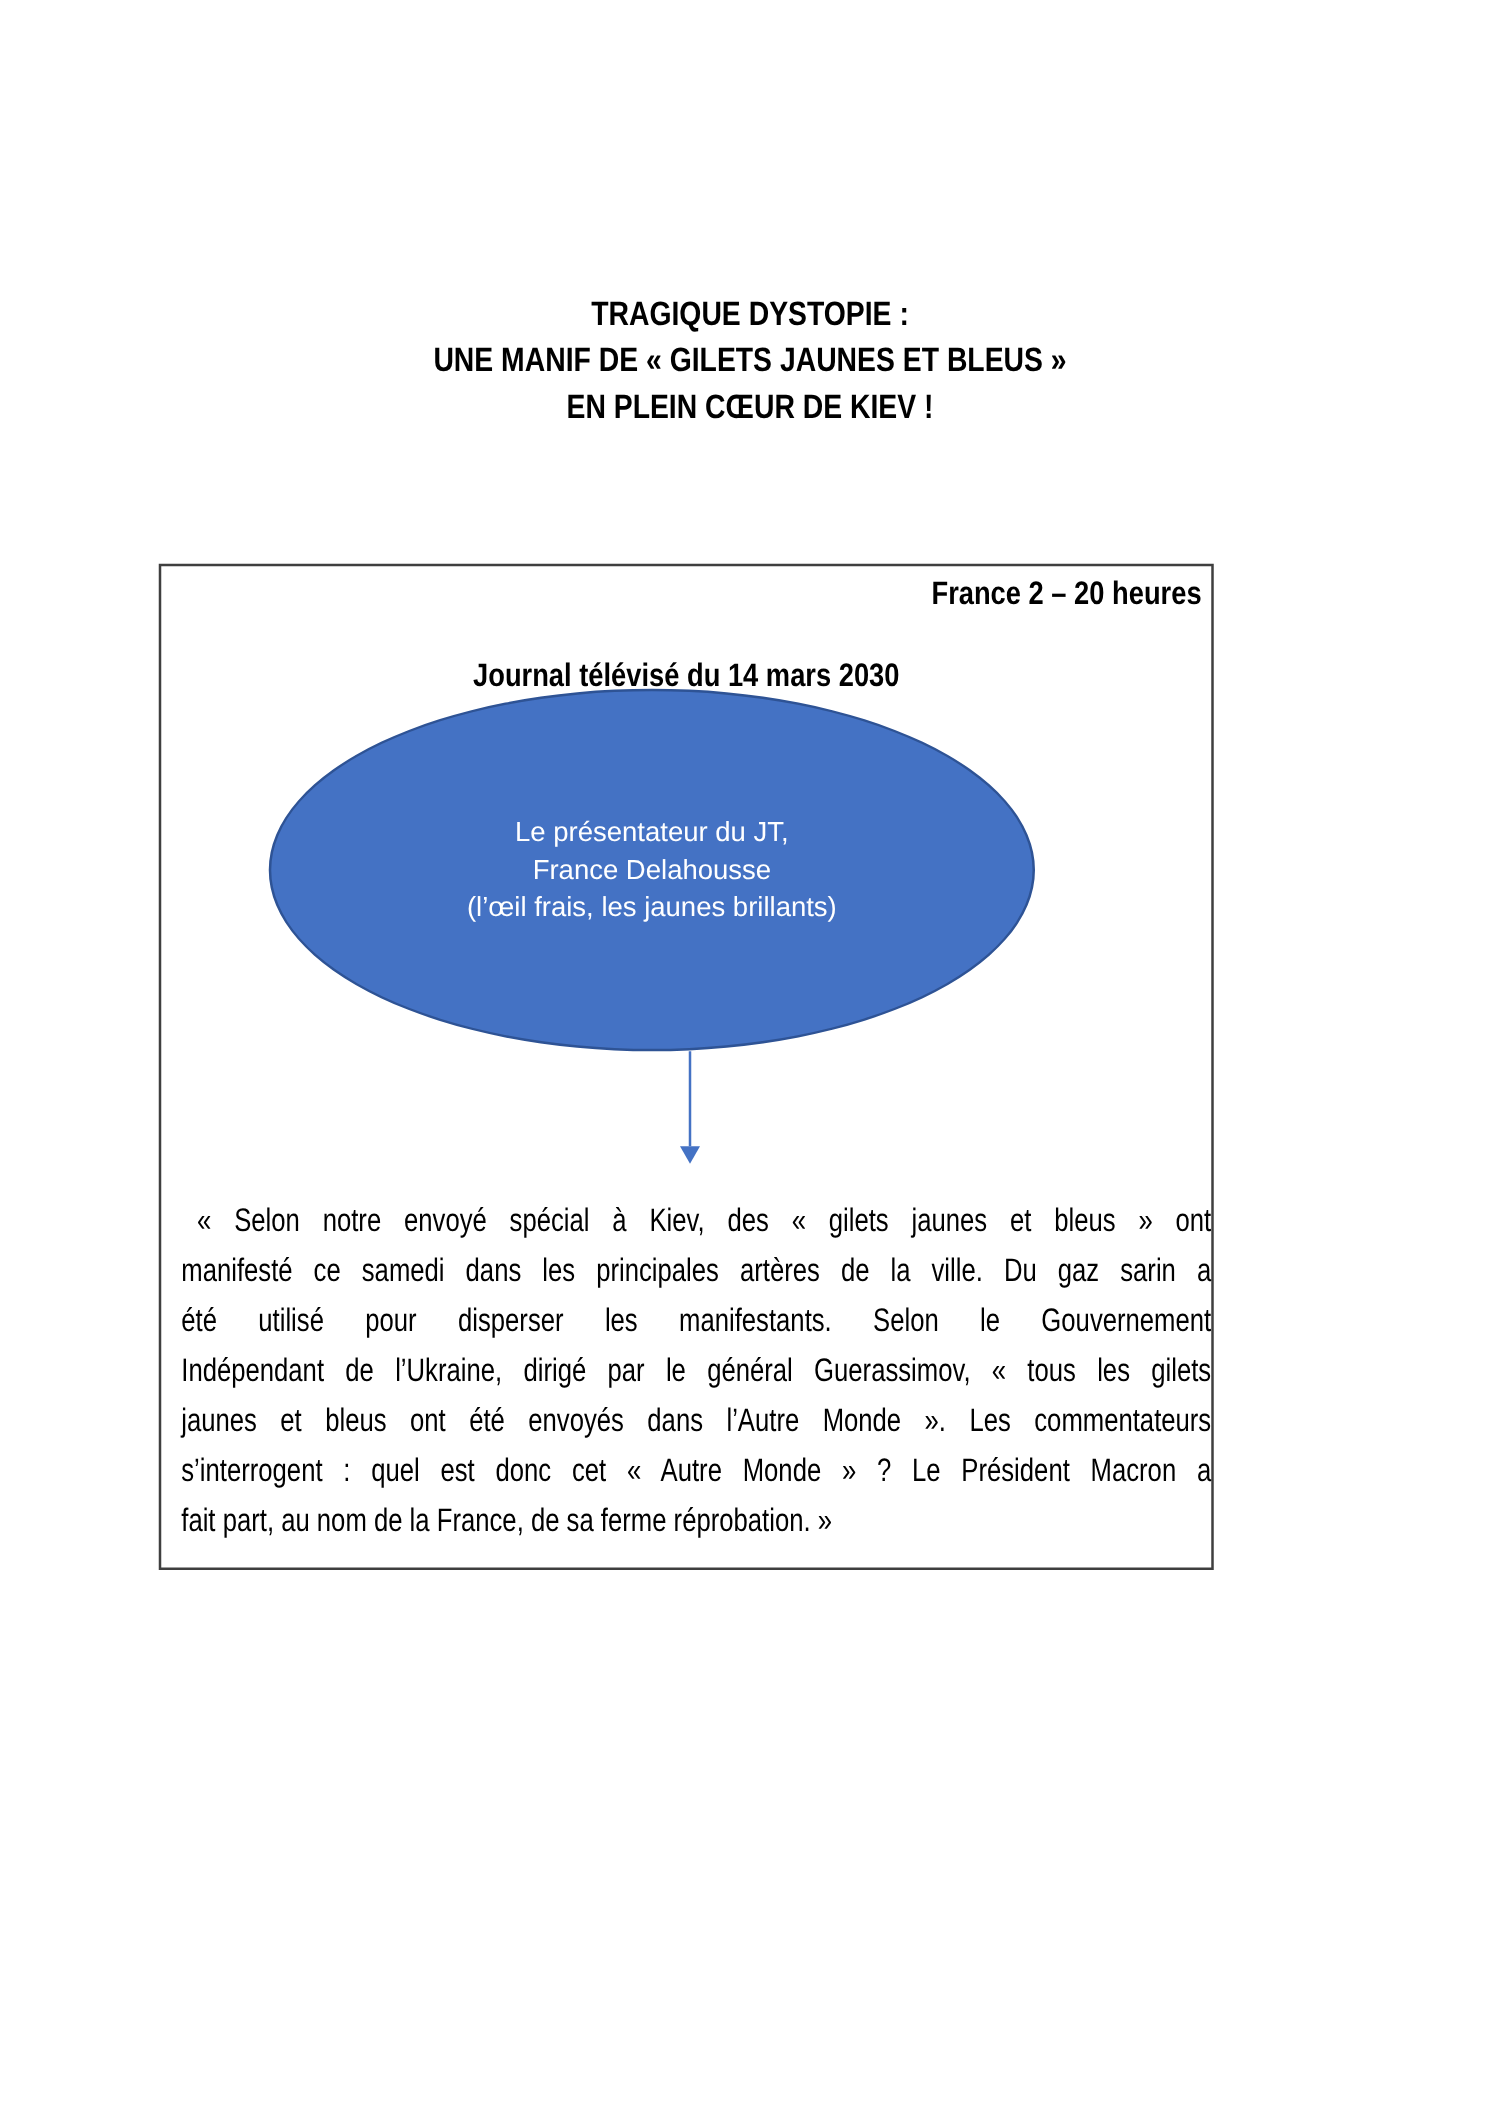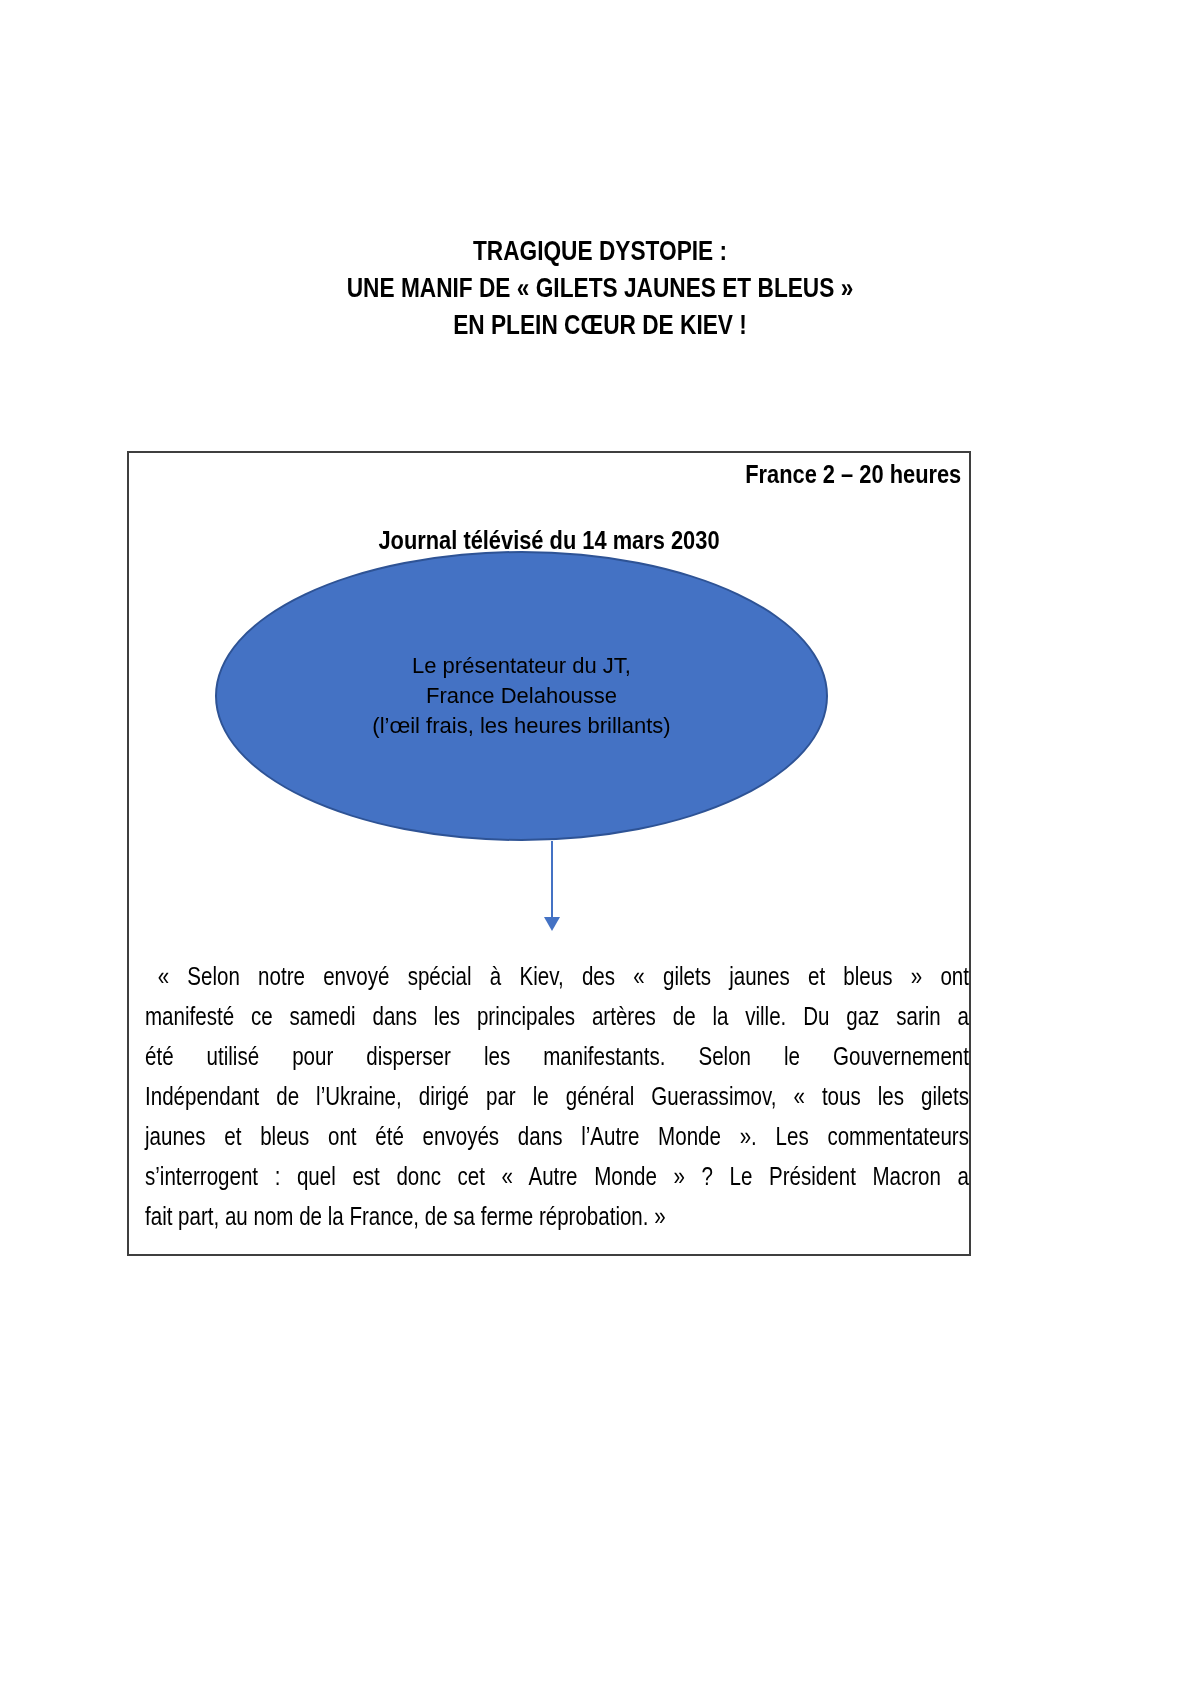--- a/index.html
+++ b/index.html
@@ -82,21 +82,21 @@
     border: 2px solid #2E5395;
     border-radius: 50%;
     box-sizing: border-box;
     display: flex;
     flex-direction: column;
     align-items: center;
     justify-content: center;
     text-align: center;
   }
   .ellipse-line {
-    color: #000000;
+    color: #ffffff;
     font-size: 22px;
     line-height: 30px;
     white-space: nowrap;
   }
 
   
   .connector {
     position: absolute;
     left: 415px;
     top: 388px;
@@ -154,21 +154,21 @@
 
   <div class="content-box">
 
     <div class="channel">France 2 – 20 heures</div>
 
     <div class="newscast">Journal télévisé du 14 mars 2030</div>
 
     <div class="ellipse">
       <div class="ellipse-line">Le présentateur du JT,</div>
       <div class="ellipse-line">France Delahousse</div>
-      <div class="ellipse-line">(l’œil frais, les heures brillants)</div>
+      <div class="ellipse-line">(l’œil frais, les jaunes brillants)</div>
     </div>
 
     <div class="connector">
       <div class="connector-line"></div>
       <div class="connector-head"></div>
     </div>
 
     <div class="paragraph">
       <div class="para-line first">« Selon notre envoyé spécial à Kiev, des « gilets jaunes et bleus » ont</div>
       <div class="para-line">manifesté ce samedi dans les principales artères de la ville. Du gaz sarin a</div>

